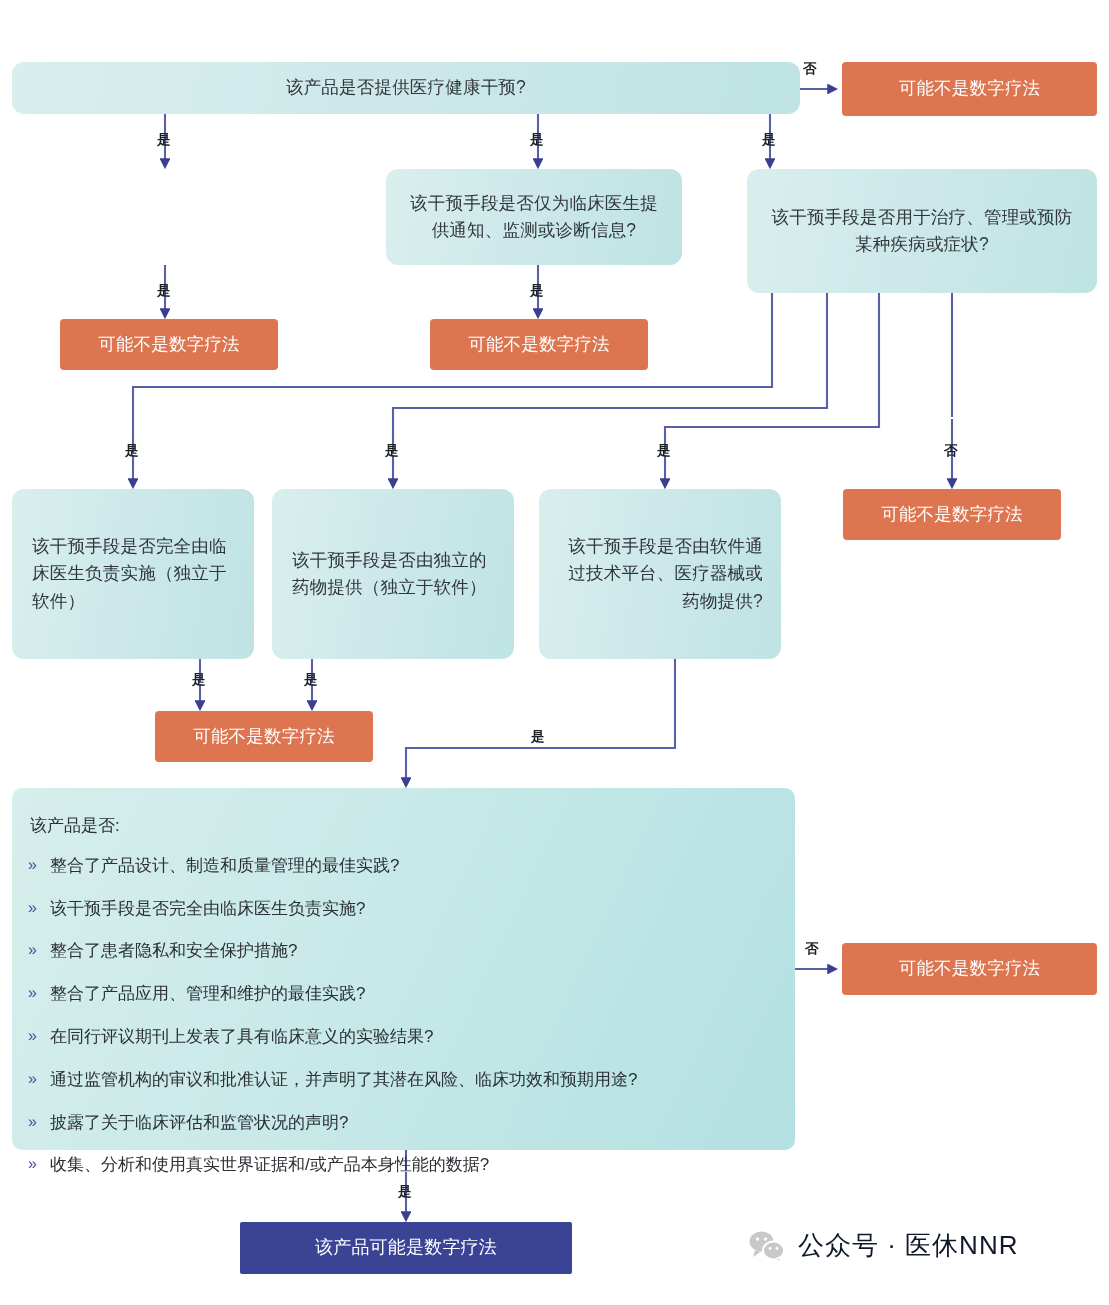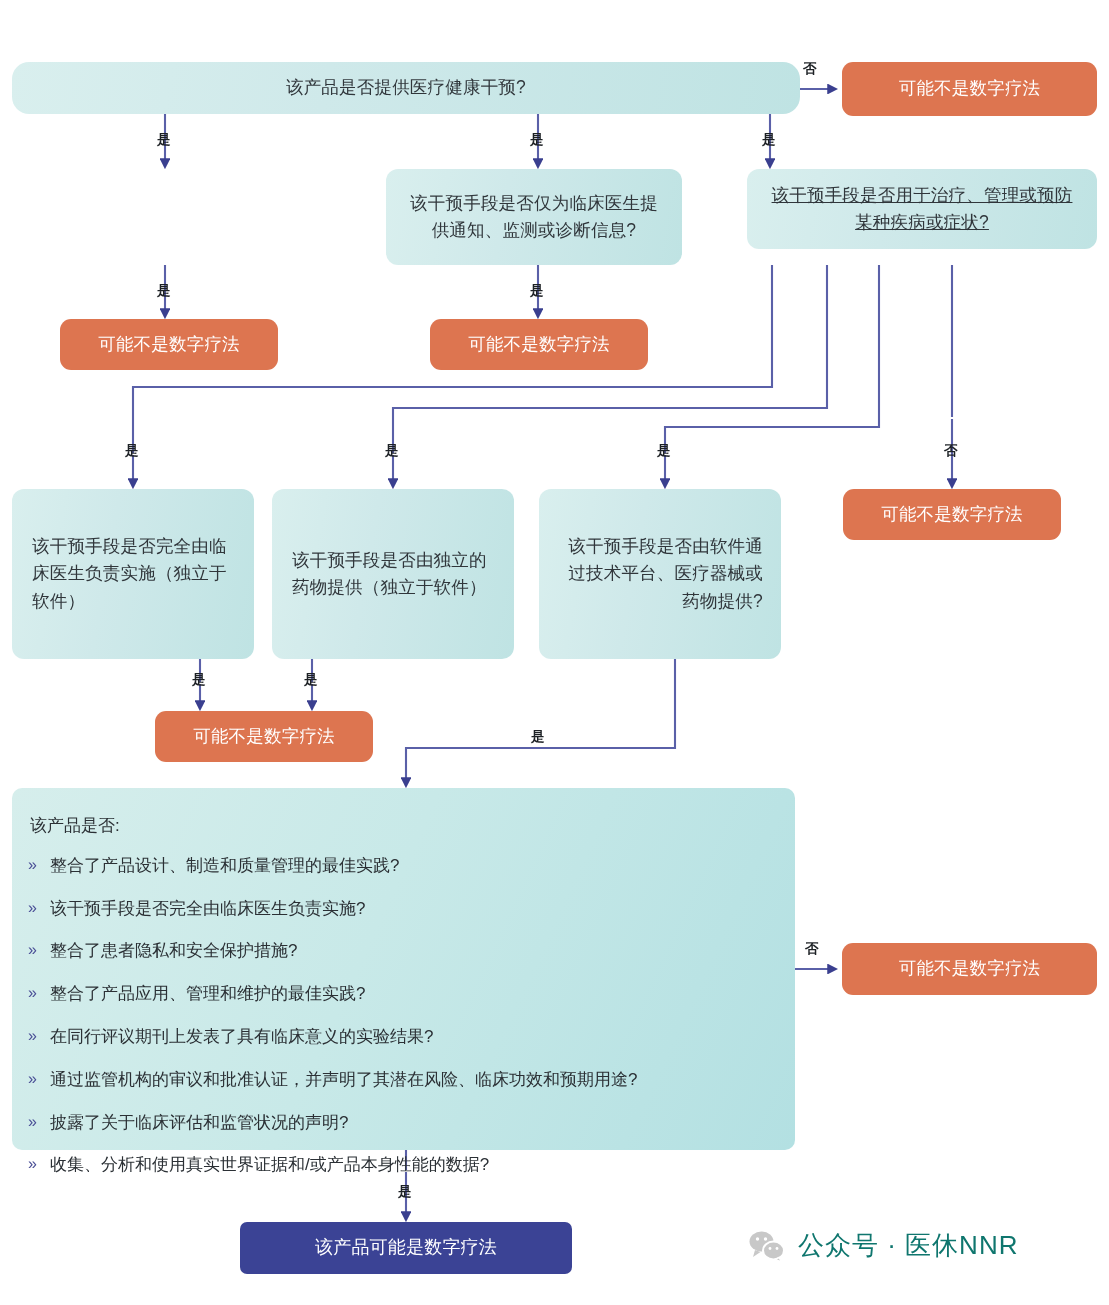--- a/index.html
+++ b/index.html
@@ -32,28 +32,28 @@
   
   .q{
     background:linear-gradient(100deg,#d9efee 0%,#cfe9ea 40%,#bfe3e3 100%);
     color:#30363b;
   }
   
   .term{
     background:#dd7550;
     color:#ffffff;
     font-size:17.5px;
-    border-radius:11px;
+    border-radius:4px;
   }
   
   .final{
     background:#3b4395;
     color:#ffffff;
     font-size:18px;
-    border-radius:7px;
+    border-radius:2px;
   }
   
   .bigbox{
     position:absolute;
     box-sizing:border-box;
     border-radius:10px;
     background:linear-gradient(115deg,#d6eeec 0%,#c8e9e8 45%,#b3e0e2 100%);
     padding:26px 30px 20px 16px;
     color:#2b3035;
   }
@@ -87,21 +87,21 @@
     line-height:1;
     white-space:nowrap;
   }
 
   
   .watermark{
     position:absolute;
     display:flex;
     align-items:center;
     gap:12px;
-    color:#0f766e;
+    color:#0f172a;
     font-size:26px;
     letter-spacing:1px;
     user-select:none;
   }
   .watermark svg{display:block;}
 </style>
 </head>
 <body>
 
 <div id="chart">
@@ -144,34 +144,34 @@
 
       <path d="M 675 658 L 675 748 L 406 748 L 406 786" marker-end="url(#arrow)"></path>
 
       <path d="M 795 969 L 836 969" marker-end="url(#arrow)"></path>
 
       <path d="M 406 1150 L 406 1170"></path>
       <path d="M 406 1172 L 406 1220" marker-end="url(#arrow)"></path>
     </g>
   </svg>
 
-  <div class="node q" style="left:12px;top:62px;width:788px;height:52px;border-radius:17px;">
+  <div class="node q" style="left:12px;top:62px;width:788px;height:52px;">
     <span>该产品是否提供医疗健康干预?</span>
   </div>
 
   <div class="node term" style="left:842px;top:62px;width:255px;height:54px;">
     <span>可能不是数字疗法</span>
   </div>
 
 
   <div class="node q" style="left:386px;top:169px;width:296px;height:96px;">
     <span>该干预手段是否仅为临床医生提供通知、监测或诊断信息?</span>
   </div>
 
-  <div class="node q" style="left:747px;top:169px;width:350px;height:80px;text-decoration:underline;">
+  <div class="node q" style="left:747px;top:169px;width:350px;height:124px;">
     <span>该干预手段是否用于治疗、管理或预防某种疾病或症状?</span>
   </div>
 
   <div class="node term" style="left:60px;top:319px;width:218px;height:51px;">
     <span>可能不是数字疗法</span>
   </div>
 
   <div class="node term" style="left:430px;top:319px;width:218px;height:51px;">
     <span>可能不是数字疗法</span>
   </div>

